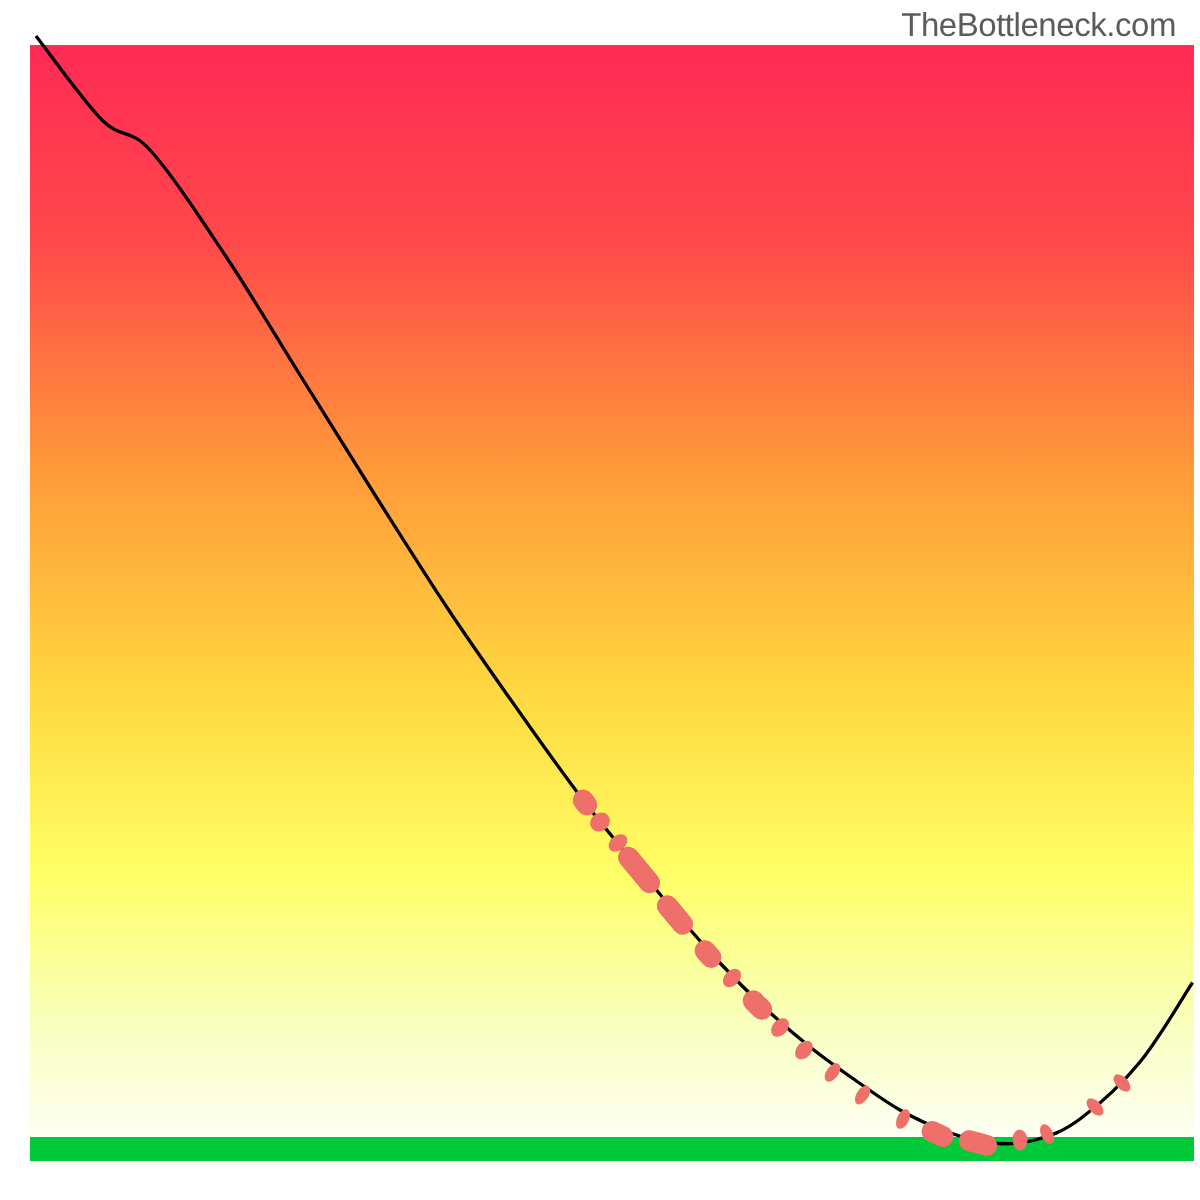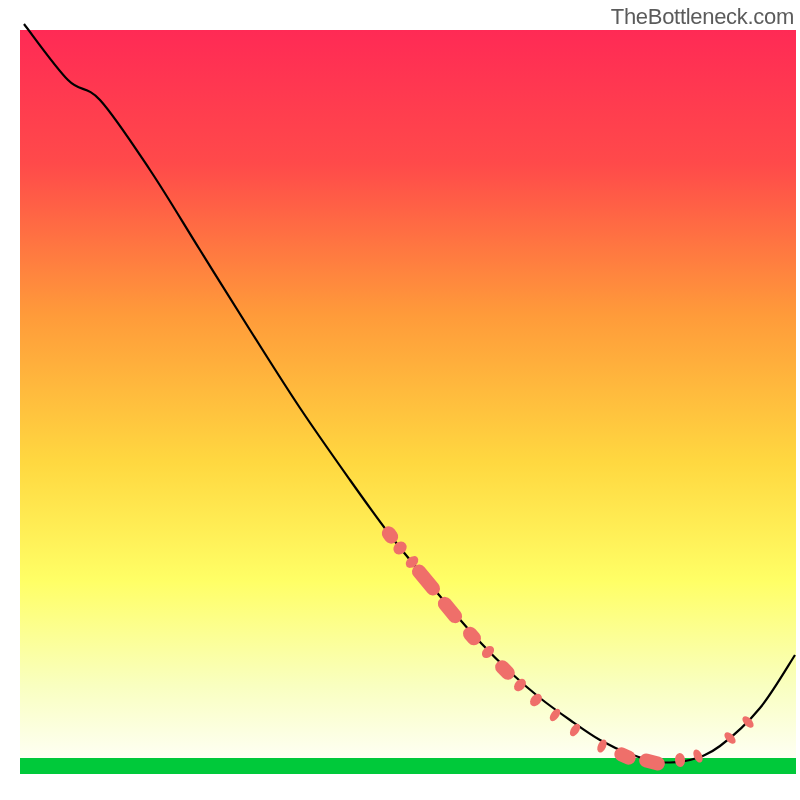--- a/index.html
+++ b/index.html
@@ -15,21 +15,21 @@
     width: 800px;
     height: 800px;
     background: #ffffff;
   }
   svg {
     display: block;
   }
   .attribution {
     position: absolute;
     top: 4px;
-    right: 6px;
+    right: 16px;
     font-size: 22px;
     color: #5b5b5b;
     font-weight: 500;
     letter-spacing: -0.3px;
   }
 </style>
 </head>
 <body>
 
 <div class="chart-container">

